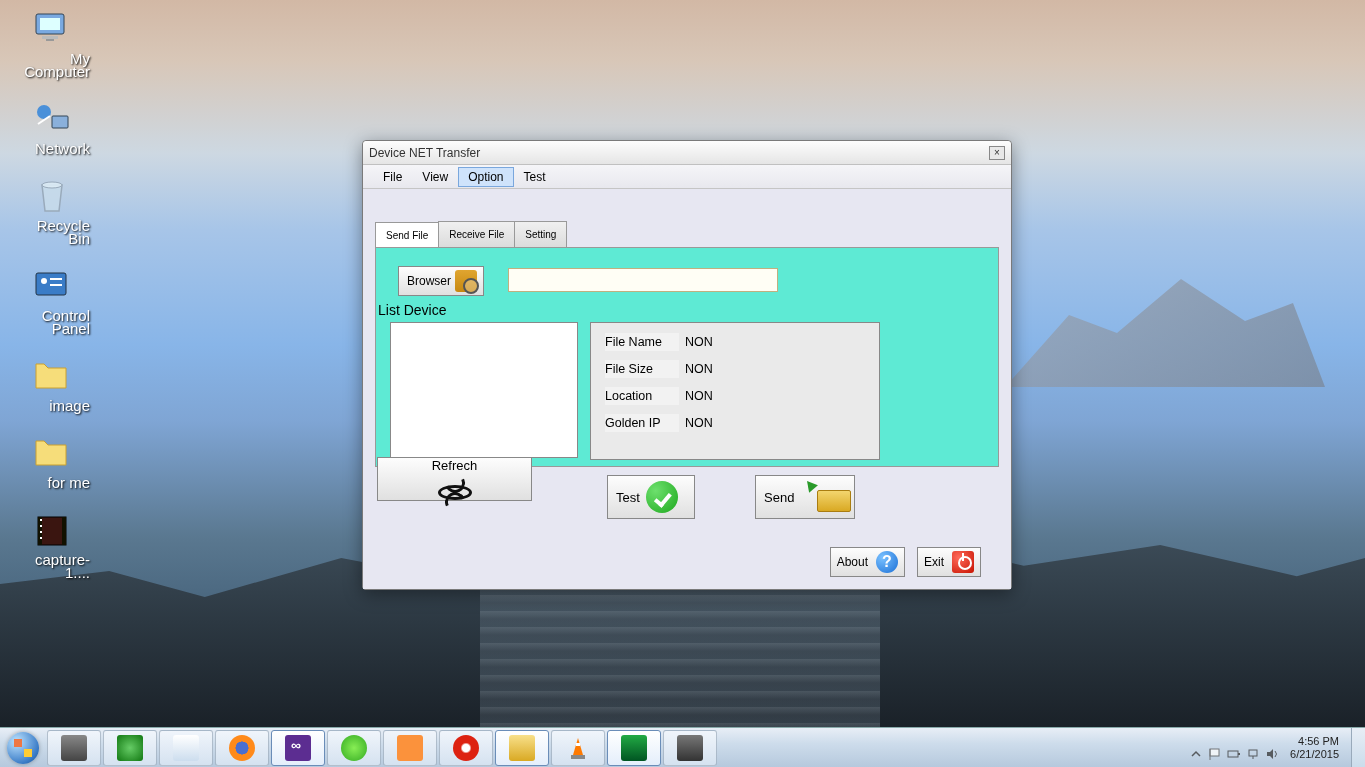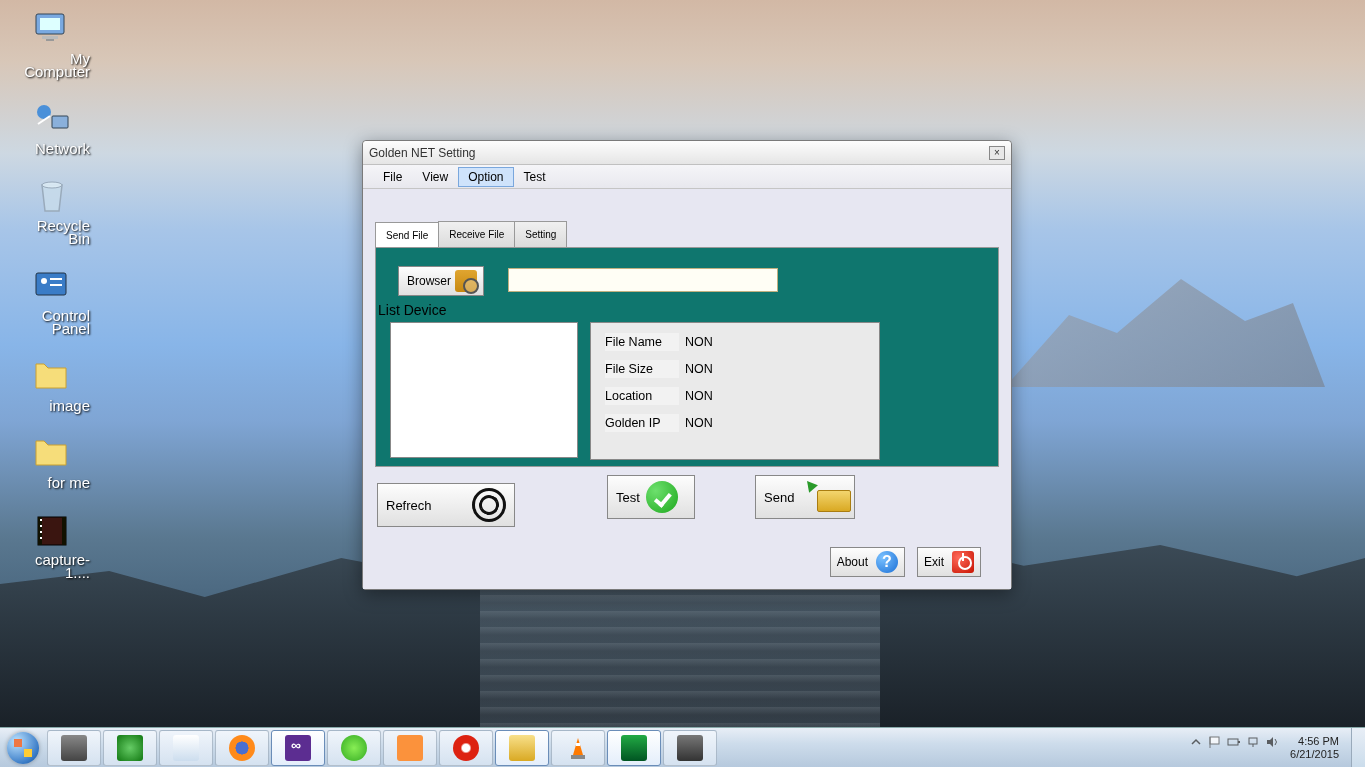--- a/index.html
+++ b/index.html
@@ -54,21 +54,21 @@
 .menubar .mitem.active { background:#cfe3fb; border:1px solid #7aa7dd; padding:2px 9px; }
 .client { position:absolute; top:48px; left:0; right:0; bottom:0; background:#e7e7f2; padding:6px; }
 
 .tabs { position:absolute; top:32px; left:12px; right:12px; }
 .tabstrip { display:flex; }
 .tab {
   padding:7px 10px; font-size:10px; border:1px solid #999; border-bottom:none;
   background:linear-gradient(#f0f0f0,#dcdcdc); cursor:pointer; margin-right:-1px;
 }
 .tab.active { background:#fff; position:relative; top:1px; }
-.tabpanel { border:1px solid #999; background:#0f766e; height:220px; position:relative; }
+.tabpanel { border:1px solid #999; background:#5eead4; height:220px; position:relative; }
 
 .browser-btn {
   position:absolute; top:18px; left:22px; height:30px; padding:0 6px 0 8px;
   display:flex; align-items:center; gap:4px; font-size:12px;
   background:linear-gradient(#fdfdfd,#e0e0e0); border:1px solid #888; cursor:pointer;
 }
 .browser-icon { width:22px; height:22px; background:linear-gradient(#e0a530,#c78810); border-radius:3px; position:relative; }
 .browser-icon::after{content:"";position:absolute;right:-2px;bottom:-2px;width:12px;height:12px;border:2px solid #555;border-radius:50%;background:rgba(255,255,255,0.3);}
 .path-input { position:absolute; top:20px; left:132px; width:270px; height:24px; border:1px solid #c0b080; background:#fffef5; }
 
@@ -78,21 +78,21 @@
 .infobox { position:absolute; top:74px; left:214px; width:290px; height:138px; border:1px solid #888; background:#eaeaea; padding:10px 14px; font-size:12.5px; }
 .inforow { display:flex; align-items:center; margin-bottom:9px; }
 .inforow .k { width:74px; background:#f2f2f2; padding:2px 0; }
 .inforow .v { margin-left:6px; }
 
 .bigbtn {
   position:absolute; height:44px; display:flex; align-items:center; gap:6px;
   padding:0 8px; background:linear-gradient(#fdfdfd,#e0e0e0); border:1px solid #888;
   font-size:13px; cursor:pointer;
 }
-.btn-refresh { top:294px; left:14px; width:138px; }
+.btn-refresh { top:268px; left:14px; width:155px;flex-direction:column; }
 .btn-test    { top:286px; left:244px; width:88px; }
 .btn-send    { top:286px; left:392px; width:100px; }
 
 .smallbtn {
   position:absolute; height:30px; display:flex; align-items:center; gap:8px;
   padding:0 6px; background:linear-gradient(#fdfdfd,#e0e0e0); border:1px solid #888;
   font-size:12px; cursor:pointer;
 }
 .btn-about { bottom:12px; right:106px; }
 .btn-exit  { bottom:12px; right:30px; }
@@ -120,21 +120,21 @@
   display:flex; align-items:center;
 }
 .start-orb{width:46px;height:40px;display:flex;align-items:center;justify-content:center;cursor:pointer;}
 .start-orb .orb{width:32px;height:32px;border-radius:50%;background:radial-gradient(circle at 30% 30%,#bde3ff,#3a7cc7 70%,#1a4a85);position:relative;box-shadow:0 0 4px rgba(0,0,0,0.3);}
 .start-orb .orb::before{content:"";position:absolute;left:7px;top:7px;width:8px;height:8px;background:#e74;}
 .start-orb .orb::after{content:"";position:absolute;right:7px;bottom:7px;width:8px;height:8px;background:#fc3;}
 .tbtn{width:54px;height:36px;margin:2px 1px;border:1px solid rgba(120,140,160,0.5);border-radius:3px;display:flex;align-items:center;justify-content:center;cursor:pointer;background:linear-gradient(#f0f5fb,#d5e2f0);}
 .tbtn.active{background:linear-gradient(#fff,#e4eefb);border-color:#6a8db8;}
 .tbtn .ic{width:26px;height:26px;border-radius:3px;}
 .spacer{flex:1;}
-.tray{display:flex;align-items:flex-start;gap:5px;padding-right:6px;font-size:11px;color:#222;}
+.tray{display:flex;align-items:flex-end;gap:5px;padding-right:6px;font-size:11px;color:#222;}
 .tray .tico{width:14px;height:14px;opacity:0.75;}
 .clock{text-align:right;line-height:13px;padding:0 6px;}
 .showdesk{width:14px;height:40px;border-left:1px solid #9ab;background:linear-gradient(#e8eef6,#cadceb);cursor:pointer;}
 </style>
 </head>
 <body>
 
 <div class="mountain"></div>
 <div class="rocks"></div>
 <div class="waterfall"></div>
@@ -208,21 +208,21 @@
           <rect x="8" y="18" width="2" height="2" fill="#fff"></rect>
           <rect x="8" y="24" width="2" height="2" fill="#fff"></rect>
         </svg>
       </div>
     <span class="label">capture-1....</span>
   </div>
 </div>
 
 <div class="window">
   <div class="titlebar">
-    <span class="title">Golden NET Setting</span>
+    <span class="title">Device NET Transfer</span>
     <div class="ctl">×</div>
   </div>
   <div class="menubar">
     <div class="mitem">File</div>
     <div class="mitem">View</div>
     <div class="mitem active">Option</div>
     <div class="mitem">Test</div>
   </div>
   <div class="client">
 

